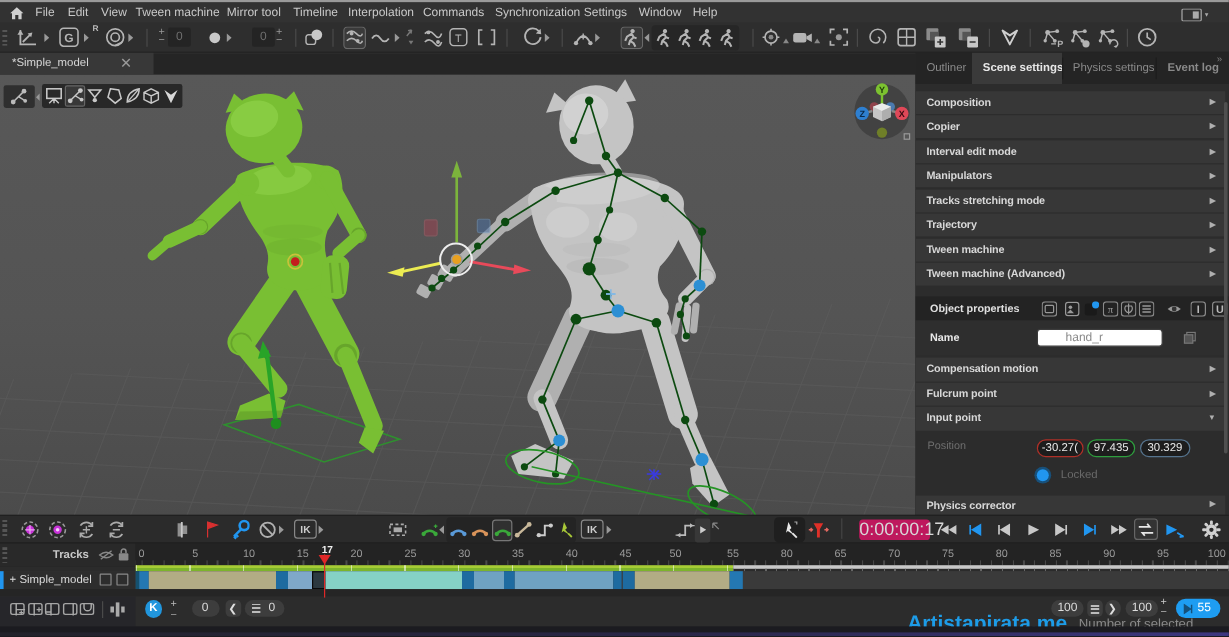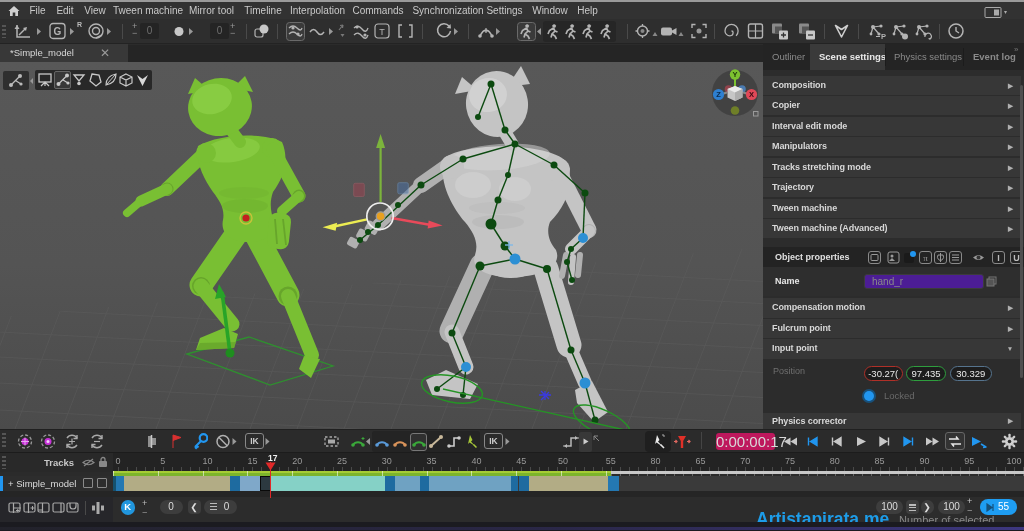--- a/index.html
+++ b/index.html
@@ -558,21 +558,21 @@
 <svg style="position:absolute;left:992px;top:251px" width="13" height="13" viewBox="0 0 13 13">
     <rect x="0.5" y="0.5" width="12" height="12" rx="2.5" fill="none" stroke="#8a8a8a"></rect>
     <text x="6.5" y="10" font-size="9" font-weight="bold" fill="#bbb" text-anchor="middle" font-family="Liberation Sans">I</text>
   </svg>
 <svg style="position:absolute;left:1010px;top:251px" width="13" height="13" viewBox="0 0 13 13">
     <rect x="0.5" y="0.5" width="12" height="12" rx="2.5" fill="none" stroke="#8a8a8a"></rect>
     <text x="6.5" y="10" font-size="9" font-weight="bold" fill="#bbb" text-anchor="middle" font-family="Liberation Sans">U</text>
   </svg>
 <div class="abs" style="left:763px;top:267px;width:261px;height:29px;background:#2e2e2e"></div>
 <div class="abs" style="left:775px;top:267px;height:29px;line-height:29px;color:#e8e8e8;font-size:9px;font-weight:bold">Name</div>
-<div class="abs" style="left:864px;top:274px;width:120px;height:15px;background:#4c1d95;border:1px solid #3c3c3c;border-radius:3px;color:#8a8a8a;font-size:10px;line-height:13px;padding-left:7px">hand_r</div>
+<div class="abs" style="left:864px;top:274px;width:105px;height:15px;background:#ffffff;border:1px solid #3c3c3c;border-radius:3px;color:#8a8a8a;font-size:10px;line-height:13px;padding-left:23px">hand_r</div>
 <svg style="position:absolute;left:986px;top:276px" width="11" height="11" viewBox="0 0 11 11">
     <rect x="3" y="1" width="7" height="7" fill="none" stroke="#777"></rect>
     <rect x="1" y="3" width="7" height="7" fill="#555" stroke="#777"></rect>
   </svg>
 <div class="row" style="top:298px;height:19.5px;line-height:19.5px">Compensation motion<span class="ar">▶</span></div>
 <div class="row" style="top:318.5px;height:19.5px;line-height:19.5px">Fulcrum point<span class="ar">▶</span></div>
 <div class="row" style="top:339px;height:19.5px;line-height:19.5px">Input point<span class="ar">▼</span></div>
 <div class="abs" style="left:773px;top:366px;color:#6f6f6f;font-size:9px">Position</div>
 <div class="pill" style="left:863.5px;top:366px;width:39.5px;border:1.2px solid #b03028">-30.27(</div>
 <div class="pill" style="left:906px;top:366px;width:40px;border:1.2px solid #2e9e3e">97.435</div>

